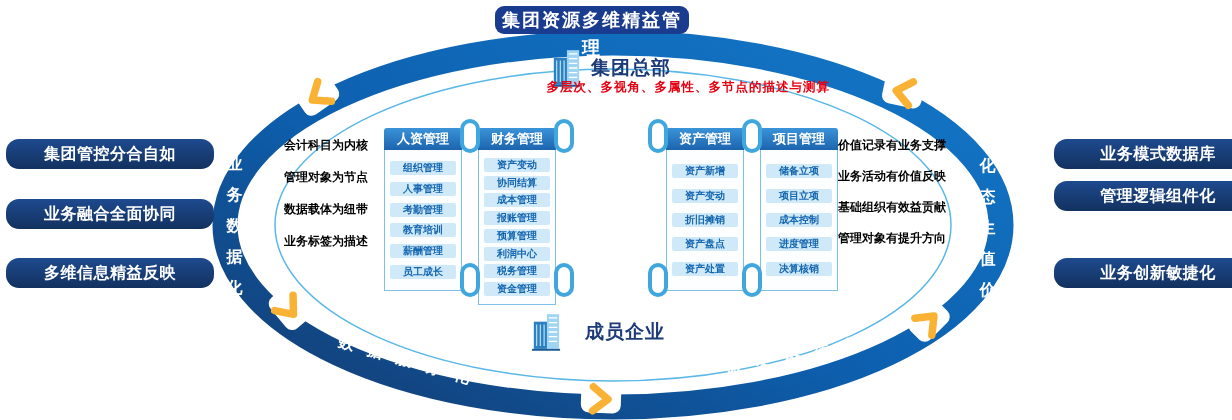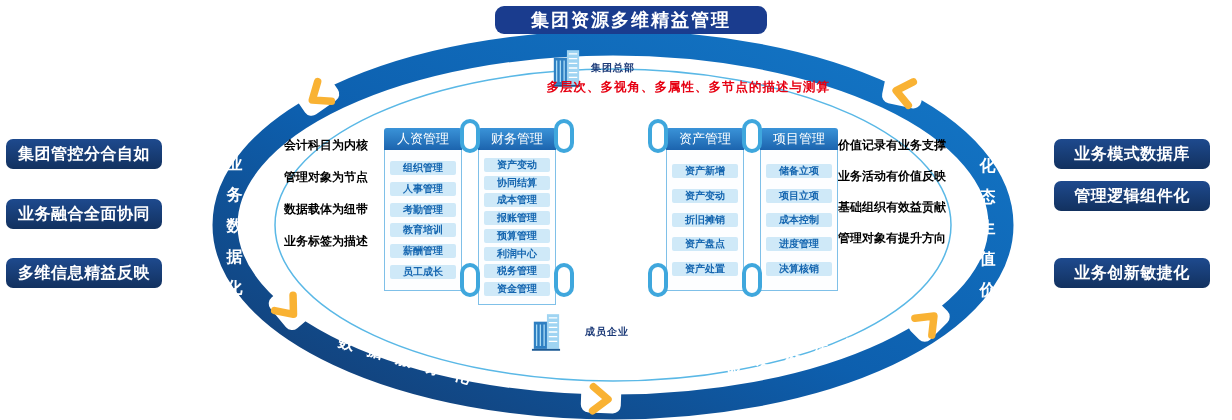--- a/index.html
+++ b/index.html
@@ -1,42 +1,42 @@
 <!DOCTYPE html>
 <html><head>
 <meta charset="utf-8">
 <style>
   html,body{margin:0;padding:0;background:#ffffff;}
   .stage{position:relative;width:1232px;height:420px;overflow:hidden;background:#ffffff;
          font-family:"Liberation Sans", sans-serif;}
   .stage > div{position:absolute;}
   svg.bg{position:absolute;left:0;top:0;}
 
-  .title{left:495px;top:6px;width:272px;height:28px;line-height:28px;text-align:center;
+  .title{left:495px;top:6px;width:194px;height:28px;line-height:28px;text-align:center;
          background:#1a3c8e;color:#ffffff;font-size:18px;font-weight:bold;letter-spacing:2px;
          border-radius:9px;}
 
   .subtitle{left:400px;top:79px;width:430px;text-align:right;color:#e60012;
             font-size:12.5px;font-weight:bold;letter-spacing:1px;}
 
   .bldg-group{display:flex;align-items:center;}
-  .bldg-label{margin-left:10px;font-size:10px;font-weight:bold;color:#1c3a78;letter-spacing:1px;}
+  .bldg-label{margin-left:10px;font-size:19px;font-weight:bold;color:#1c3a78;letter-spacing:1px;}
 
-  .panel{width:156px;height:30px;line-height:30px;text-align:center;color:#ffffff;
-         font-weight:bold;font-size:16px;letter-spacing:0.5px;border-radius:7px;
+  .panel{width:208px;height:30px;line-height:30px;text-align:center;color:#ffffff;
+         font-weight:bold;font-size:16px;letter-spacing:0.5px;border-radius:13px;
          background:linear-gradient(180deg,#1e4a8e,#12315f);}
   .panel.left{left:6px;}
   .panel.right{left:1054px;}
 
   .inner-list{width:140px;}
   .inner-item{font-size:12px;font-weight:bold;color:#000000;line-height:14px;margin-bottom:18px;white-space:nowrap;}
   .right-list .inner-item{margin-bottom:17px;}
 
   .module{top:128px;width:78px;}
-  .mod-head{height:22px;line-height:22px;text-align:center;color:#ffffff;font-size:13px;font-weight:normal;
+  .mod-head{height:22px;line-height:22px;text-align:center;color:#ffffff;font-size:13px;font-weight:bold;
             background:linear-gradient(180deg,#3a93d8,#1c64ae);border-radius:3px 3px 0 0;}
   .mod-body{height:132px;border:1px solid #7fc0e8;border-top:none;background:#fdfeff;
             display:flex;flex-direction:column;justify-content:space-evenly;align-items:center;padding:4px 0;}
   .module.tall .mod-body{height:146px;}
   .mod-item{width:66px;background:#cfe9f8;color:#1566b0;font-size:10px;font-weight:bold;
             text-align:center;line-height:14px;border-radius:2px;white-space:nowrap;}
 
   .connector{width:12px;height:26px;border:4px solid #3fa7dd;border-radius:10px;background:#ffffff;}
 
   .ring-v{width:17px;line-height:31px;word-break:break-all;text-align:center;

